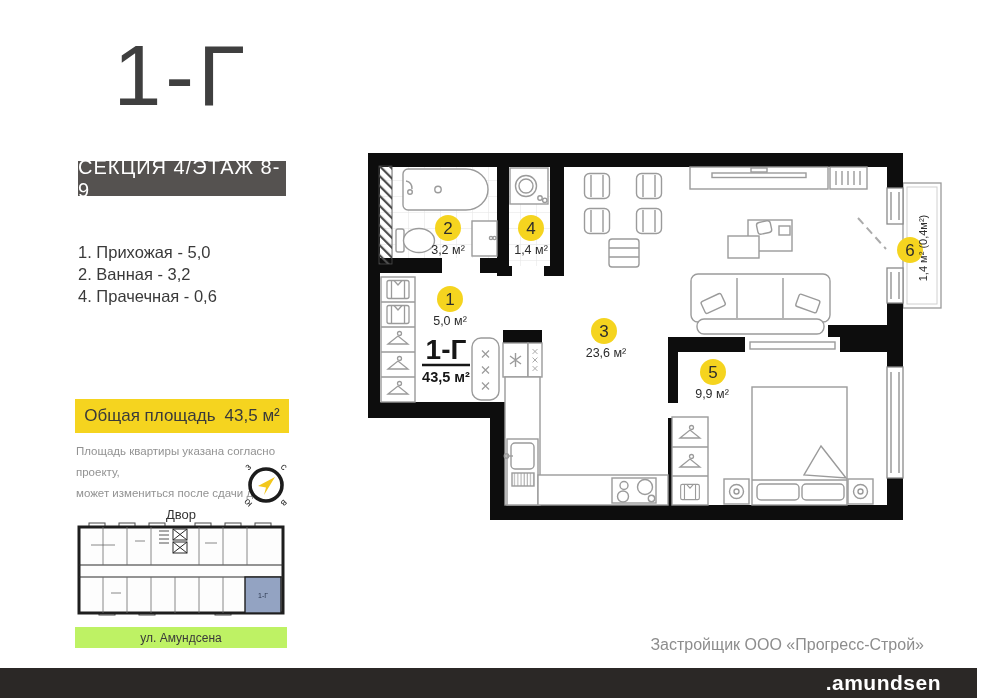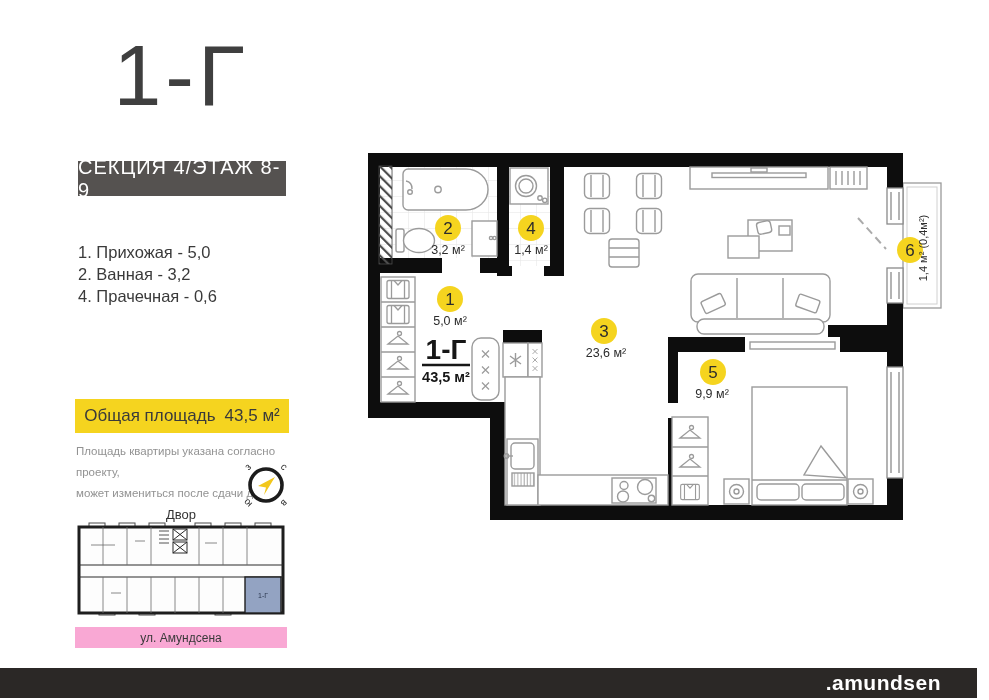--- a/index.html
+++ b/index.html
@@ -15,21 +15,21 @@
   #total-badge{left:75px;top:399px;width:214px;height:34px;background:#f5d41f;color:#3a3a3a;
                display:flex;align-items:center;justify-content:center;gap:9px;font-size:17px;}
   #total-badge .val{font-weight:400;}
   #disclaimer{left:76px;top:441px;width:240px;font-size:11.5px;line-height:21px;color:#929292;}
   
   #compass{left:238px;top:457px;width:56px;height:56px;}
   #compass .pt{position:absolute;font-size:10px;color:#2e2e2e;width:10px;height:10px;text-align:center;line-height:10px;}
   
   #yard-label{left:75px;top:499px;width:212px;text-align:center;font-size:13px;color:#333;margin-top:8px;}
   #mini-plan{left:75px;top:515px;}
-  #street-bar{left:75px;top:627px;width:212px;height:21px;background:#f9a8d4;color:#3a3a3a;
+  #street-bar{left:75px;top:627px;width:212px;height:21px;background:#bef264;color:#3a3a3a;
               display:flex;align-items:center;justify-content:center;font-size:12px;}
   
   #floor-plan{left:360px;top:148px;}
   
   #developer{right:53px;top:636px;font-size:16px;color:#8d8d8d;}
   #brand-bar{left:0;top:668px;width:989px;height:30px;background:#2b2826;}
   #brand{position:absolute;right:48px;top:0;height:30px;line-height:30px;color:#fff;
          font-size:21px;font-weight:bold;letter-spacing:.5px;}
   svg text{font-family:"Liberation Sans",sans-serif;}
 </style>
@@ -348,17 +348,18 @@
         <text x="352" y="250" font-size="12.5" fill="#2c2c2c" text-anchor="middle">9,9 м²</text>
       </g>
       <g>
         <circle cx="550" cy="102" r="13" fill="#f5d41f"></circle>
         <text x="550" y="108" font-size="17" fill="#2c2c2c" text-anchor="middle">6</text>
         <text transform="rotate(-90 567 100)" x="567" y="100" font-size="11" fill="#2c2c2c" text-anchor="middle">1,4 м² (0,4м²)</text>
       </g>
     </g>
   </svg>
 
+  <div class="abs" id="developer">Застройщик ООО «Прогресс-Строй»</div>
   <div class="abs" id="brand-bar">
     <span id="brand">.amundsen</span>
   </div>
 
 </div>
 
 </body></html>

